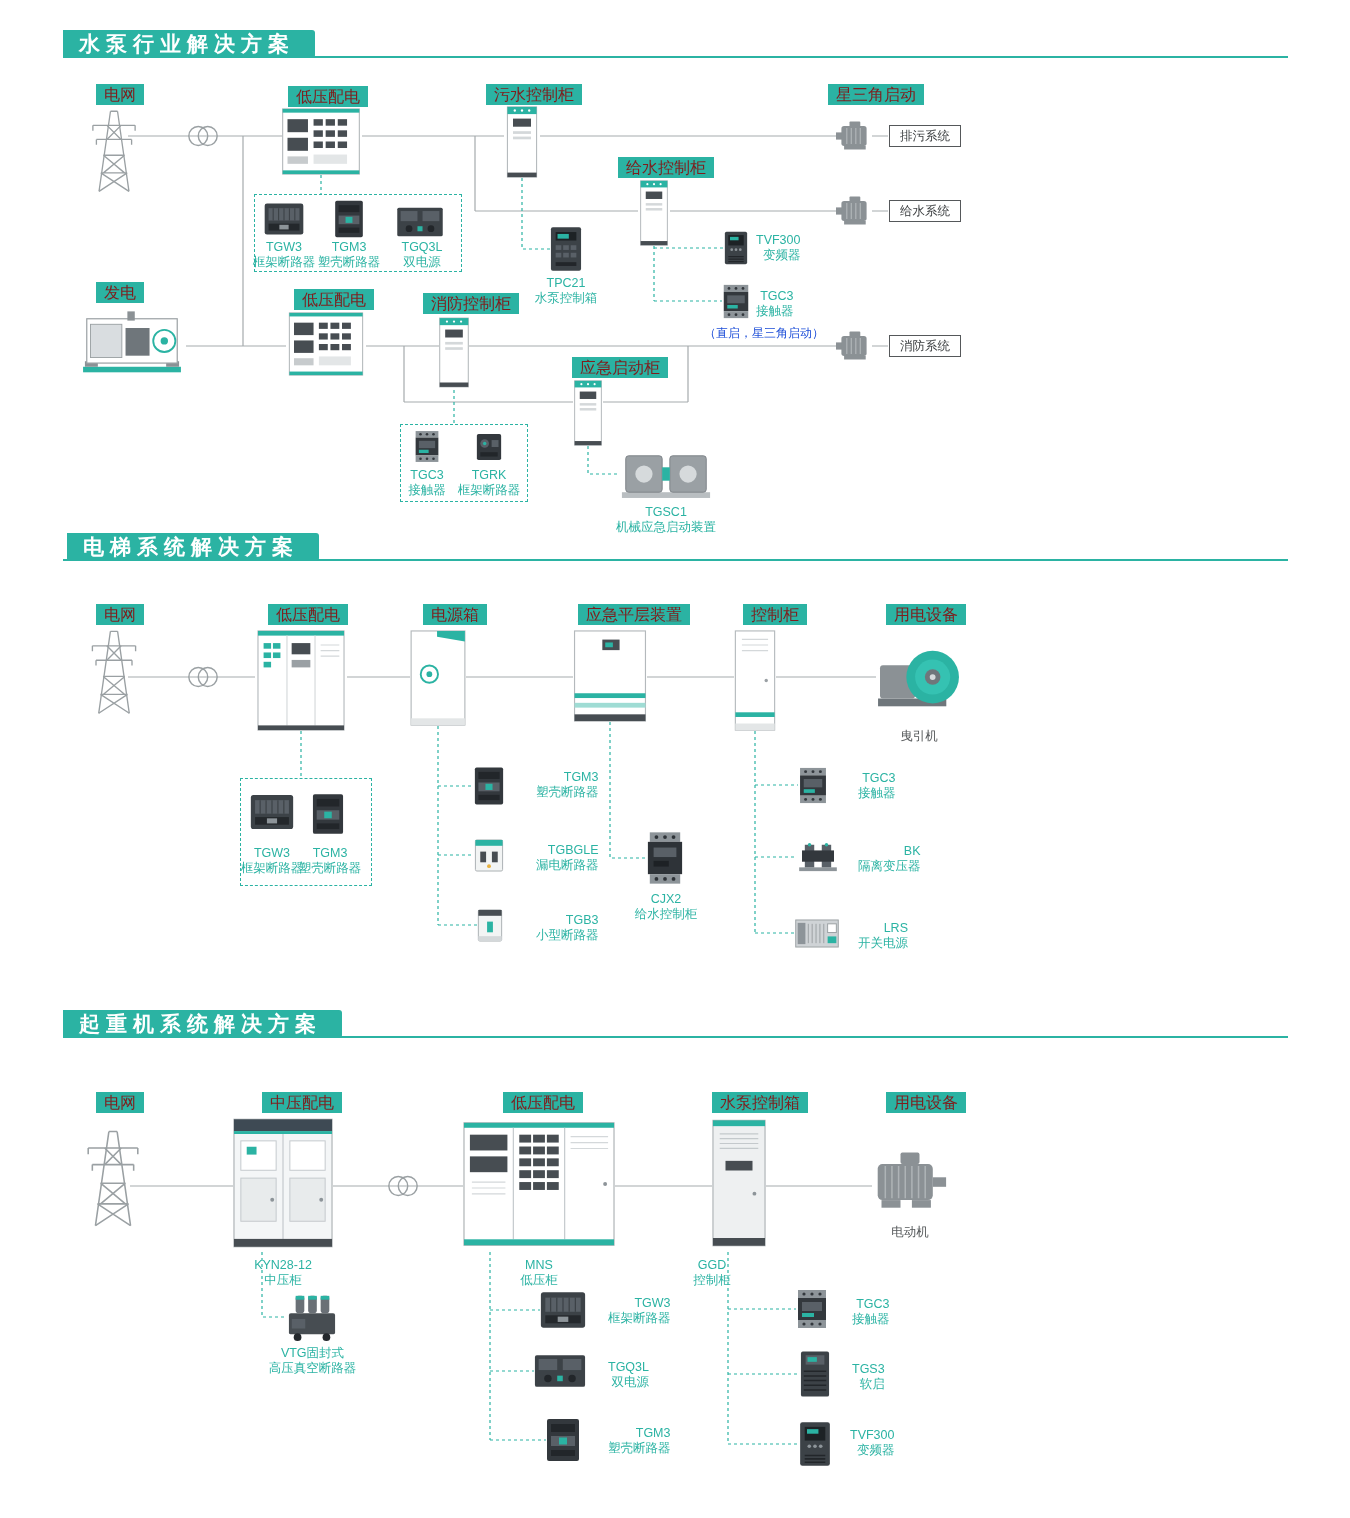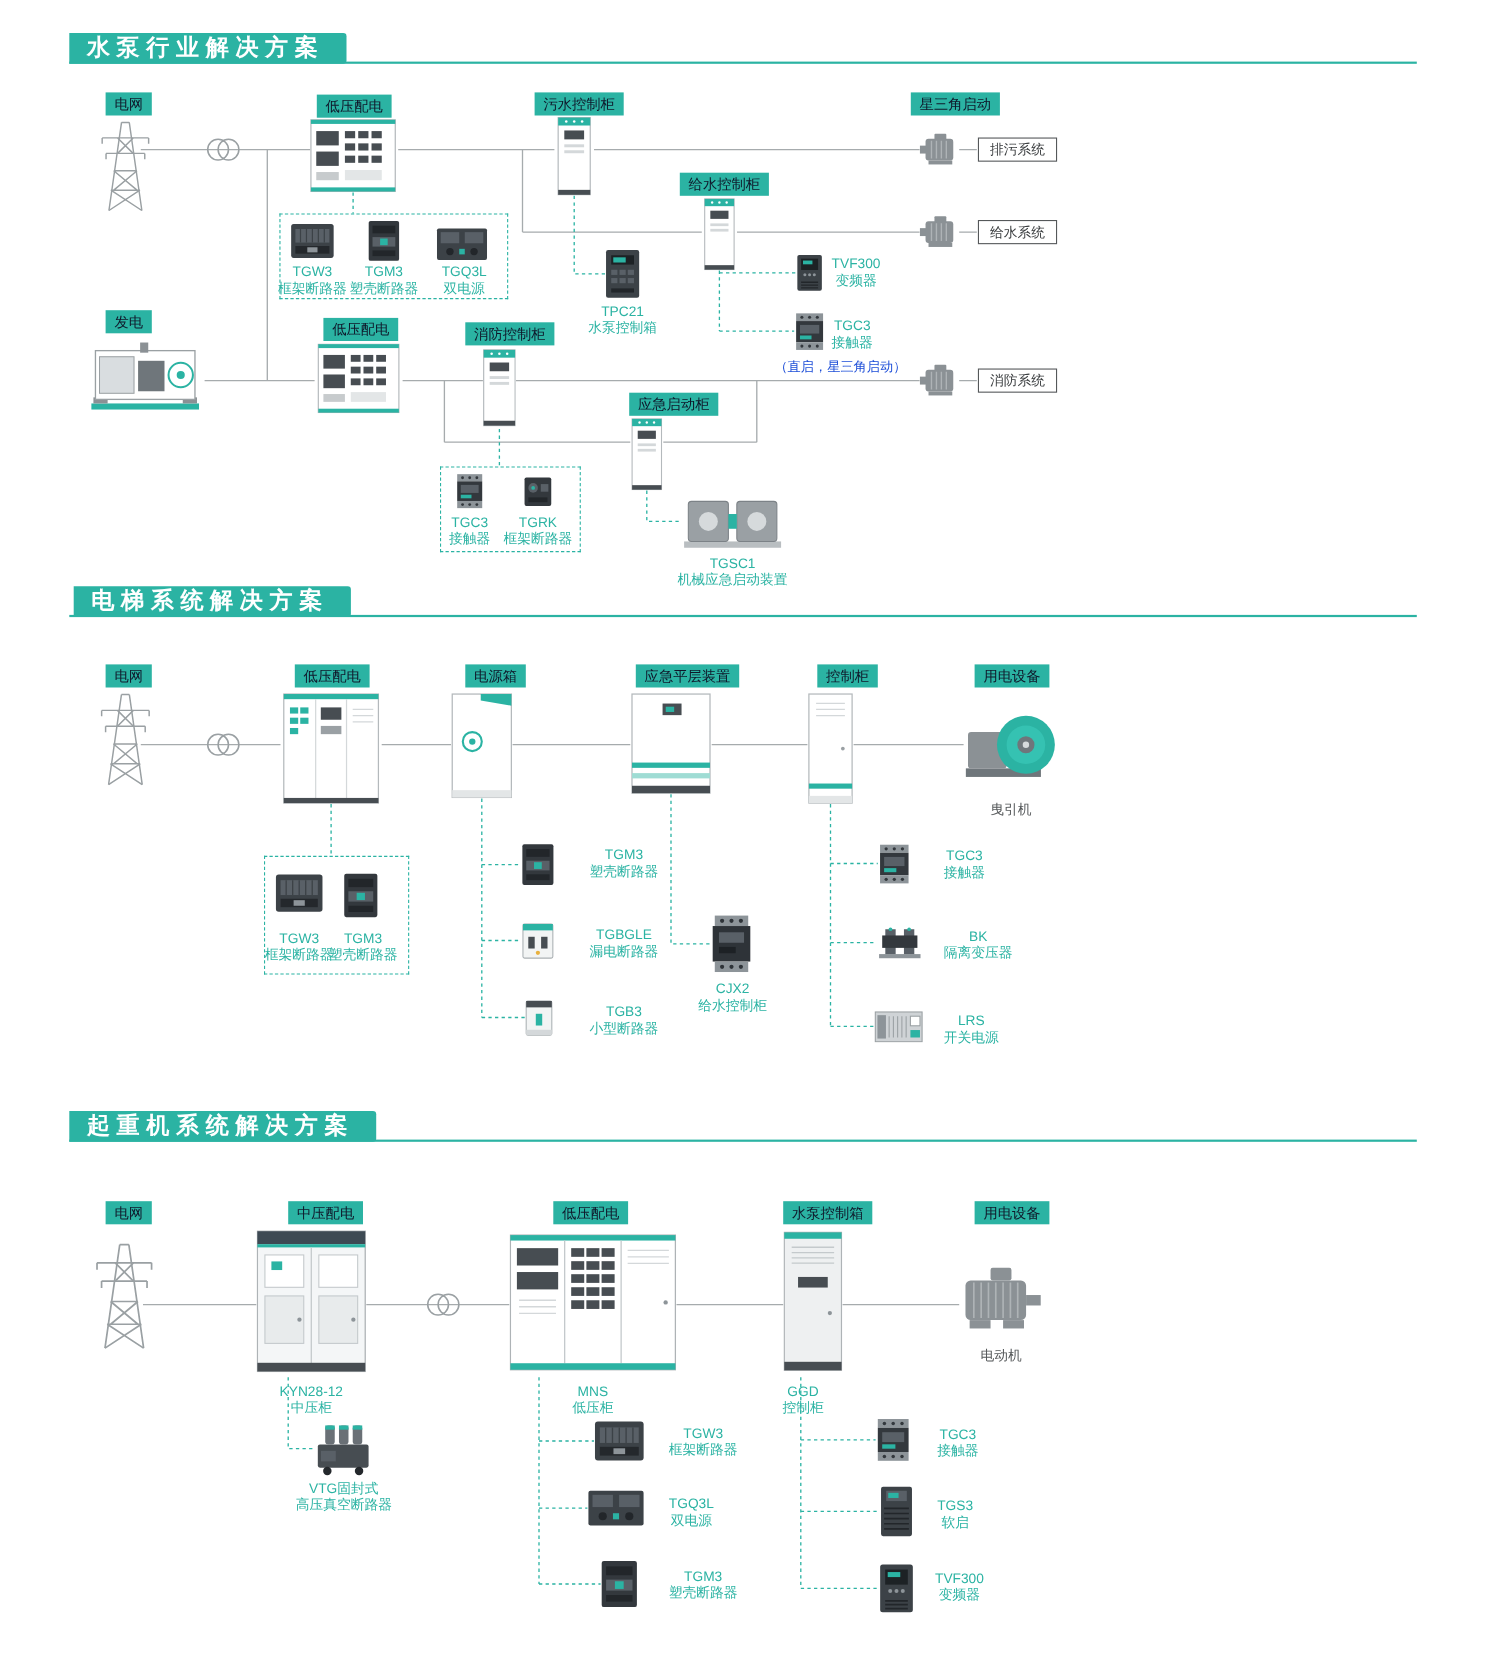--- a/index.html
+++ b/index.html
@@ -4,27 +4,27 @@
 <style>
   *{box-sizing:border-box;margin:0;padding:0}
   html,body{background:#fff}
   .canvas{position:relative;width:1350px;height:1518px;background:#fff;overflow:hidden;
           font-family:"Liberation Sans","DejaVu Sans",sans-serif;--teal:#2bb3a3}
   .wires{position:absolute;left:0;top:0}
   .hline{position:absolute;height:2px;background:var(--teal)}
   .hdr{position:absolute;height:28px;line-height:28px;background:var(--teal);color:#fff;
        font-size:21px;font-weight:bold;letter-spacing:6px;padding:0 20px 0 16px;
        border-radius:0 3px 3px 0;white-space:nowrap}
-  .badge{position:absolute;background:var(--teal);color:#0f172a;font-size:13px;line-height:21px;
+  .badge{position:absolute;background:var(--teal);color:#7f1d1d;font-size:16px;line-height:21px;
          padding:0 8px;white-space:nowrap}
   .sysbox{position:absolute;border:1px solid #55585a;background:#fff;color:#3a3d3f;
           font-size:12.5px;line-height:20px;padding:0 10px;white-space:nowrap}
   .plabel{position:absolute;color:var(--teal);font-size:12.5px;line-height:15px;
           text-align:center;white-space:nowrap}
-  .plabel.la{text-align:center}
+  .plabel.la{text-align:right}
   .dlabel{position:absolute;color:#55585a;font-size:12.5px;text-align:center;white-space:nowrap}
   .note{position:absolute;color:#1d4ed8;font-size:12px;white-space:nowrap}
   .dashbox{position:absolute;border:1px dashed var(--teal)}
   .icon{position:absolute}
   .icon svg{display:block;width:100%;height:100%}
 </style>
 </head>
 <body>
 
 <svg width="0" height="0" style="position:absolute">
@@ -705,21 +705,21 @@
   <div class="dlabel" style="left:872px;top:1224px;width:76px">电动机</div>
 
   <div class="plabel" style="left:233px;top:1258px;width:100px">
     <div>KYN28-12</div>
     <div>中压柜</div>
   </div>
   <div class="plabel" style="left:463px;top:1258px;width:152px">
     <div>MNS</div>
     <div>低压柜</div>
   </div>
-  <div class="plabel" style="left:696px;top:1258px;width:68px">
+  <div class="plabel" style="left:678px;top:1258px;width:68px">
     <div>GGD</div>
     <div>控制柜</div>
   </div>
 
   <div class="icon" style="left:286px;top:1292px;width:52px;height:50px">
       <svg>
         <use href="#sym-vtg"></use>
       </svg>
     </div>
   <div class="plabel" style="left:240px;top:1346px;width:145px">

